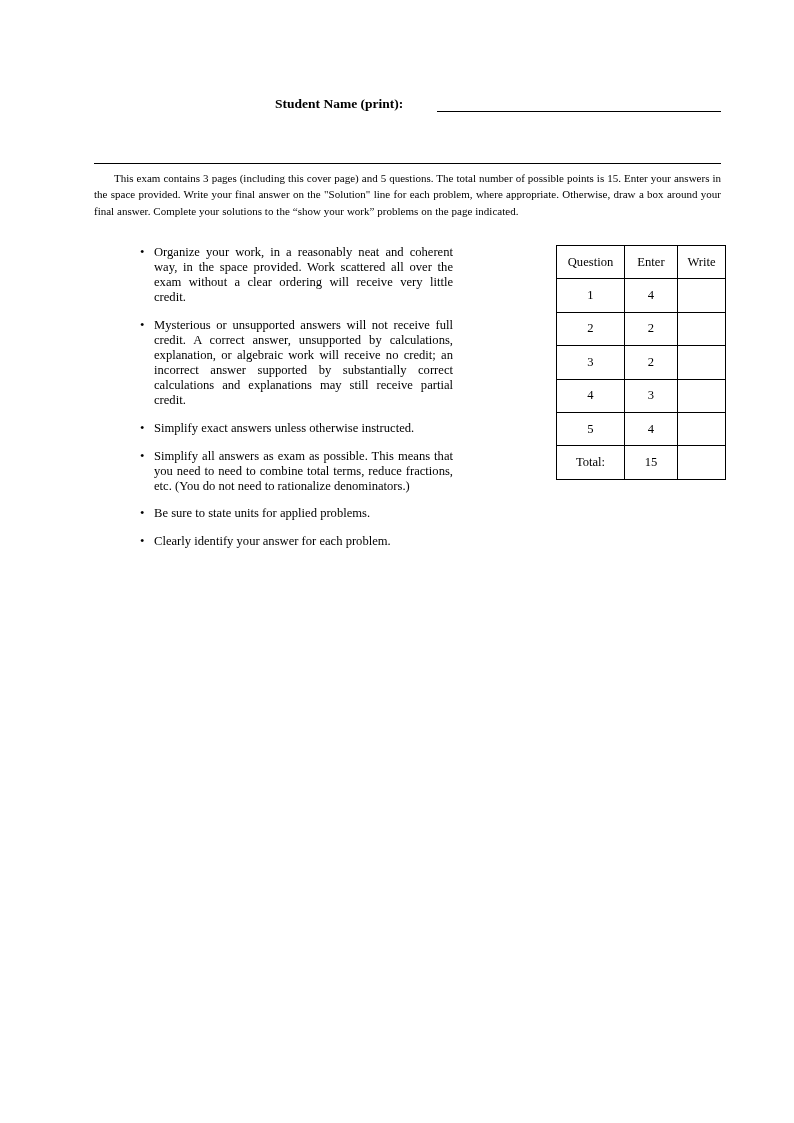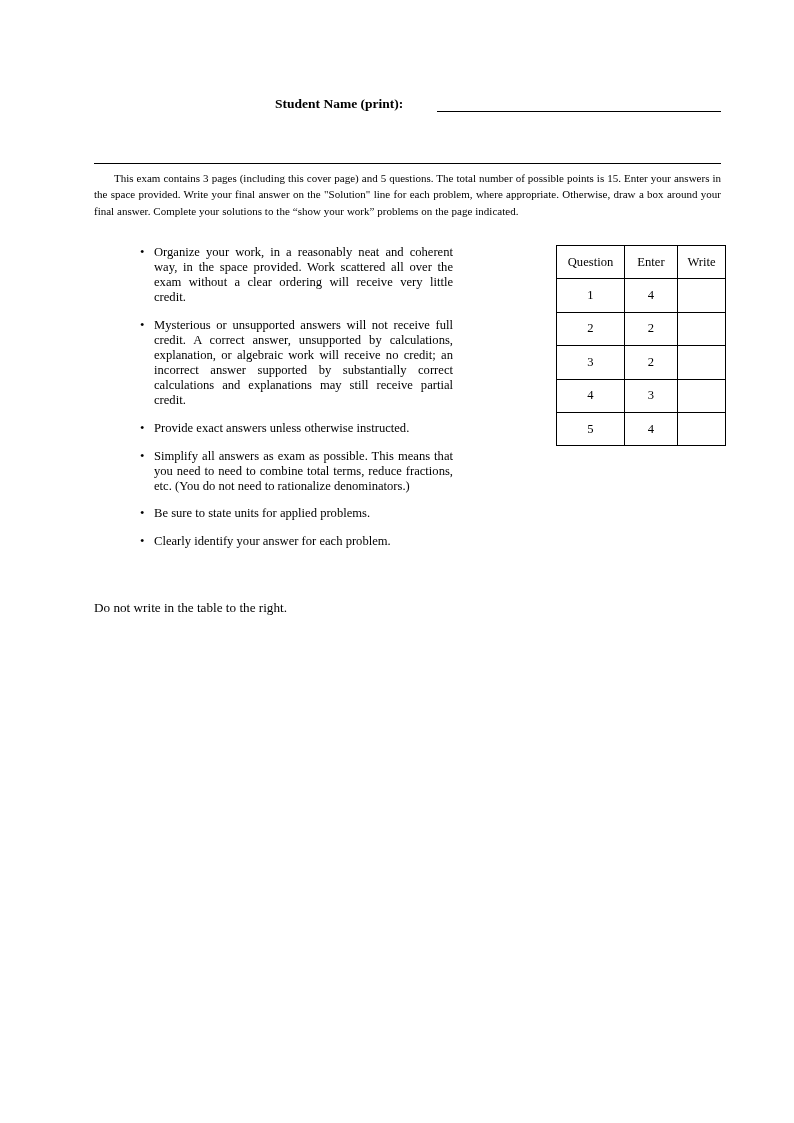--- a/index.html
+++ b/index.html
@@ -177,41 +177,40 @@
       <b>Organize your work</b><span>, in a reasonably neat and coherent way, in the space provided. Work scattered all over the exam without a clear ordering will receive very little credit.</span>
     </div>
 
     <div class="bullet-item">
       <span class="bullet-dot">•</span>
       <b>Mysterious or unsupported answers will not receive full credit</b><span>. A correct answer, unsupported by calculations, explanation, or algebraic work will receive no credit; an incorrect answer supported by substantially correct calculations and explanations may still receive partial credit.</span>
     </div>
 
     <div class="bullet-item">
       <span class="bullet-dot">•</span>
-      <b>Provide exact answers</b><span> unless otherwise instructed.</span>
+      <b>Simplify exact answers</b><span> unless otherwise instructed.</span>
     </div>
 
     <div class="bullet-item">
       <span class="bullet-dot">•</span>
       <b>Simplify all answers as exam as possible.</b><span> This means that you need to need to combine total terms, reduce fractions, etc. (You do not need to rationalize denominators.)</span>
     </div>
 
     <div class="bullet-item">
       <span class="bullet-dot">•</span>
       <b>Be sure to state units for applied problems.</b><span></span>
     </div>
 
     <div class="bullet-item">
       <span class="bullet-dot">•</span>
       <b>Clearly identify your answer for each problem.</b><span></span>
     </div>
 
   </div>
 
-  <div class="note-line">Do not write in the table to the right.</div>
 
   <table class="score-table">
     <tbody>
       <tr>
         <th class="col-question">Question</th>
         <th class="col-points">Enter</th>
         <th class="col-score">Write</th>
       </tr>
       <tr>
         <td>1</td>
@@ -231,16 +230,21 @@
       <tr>
         <td>4</td>
         <td>3</td>
         <td></td>
       </tr>
       <tr>
         <td>5</td>
         <td>4</td>
         <td></td>
       </tr>
+      <tr>
+        <td>Total:</td>
+        <td>15</td>
+        <td></td>
+      </tr>
     </tbody>
   </table>
 
 </div>
 
 </body></html>

